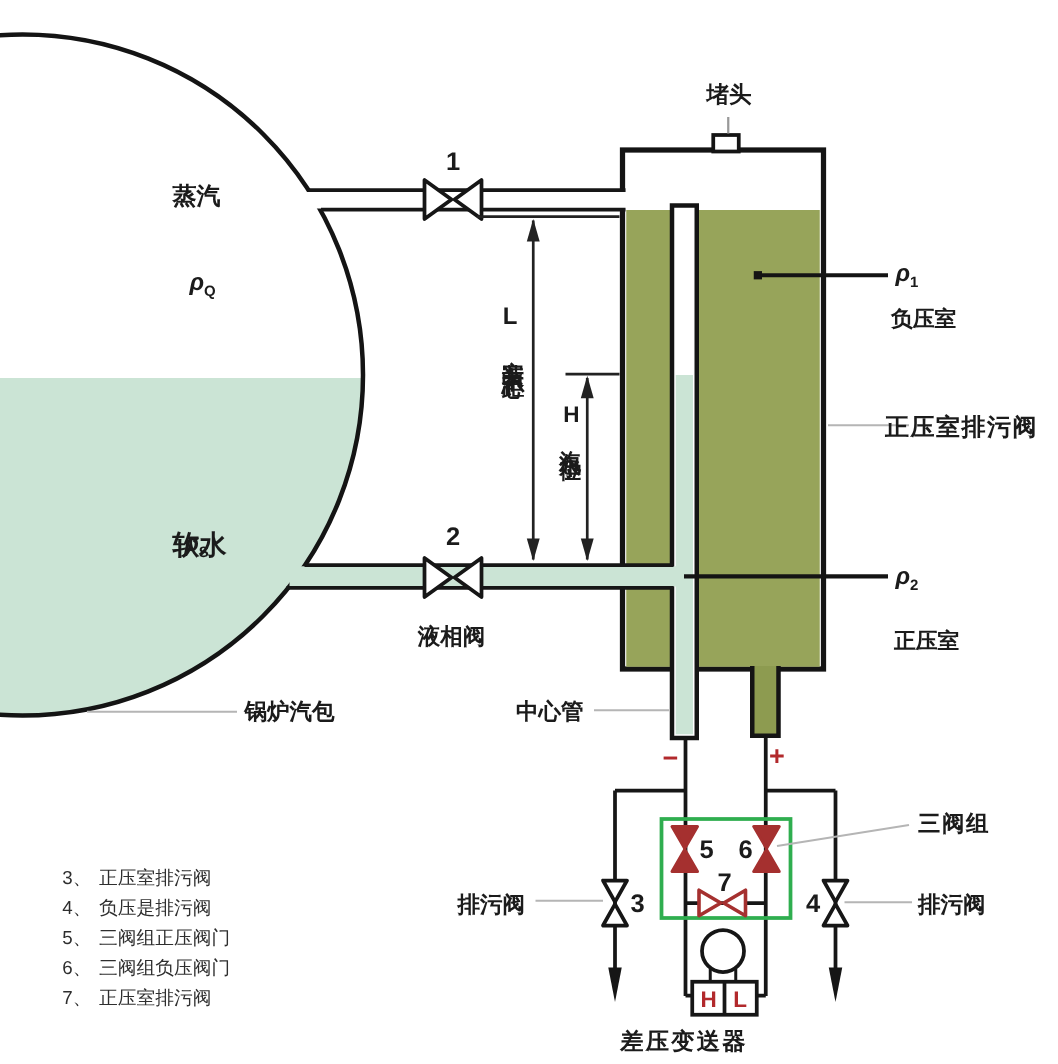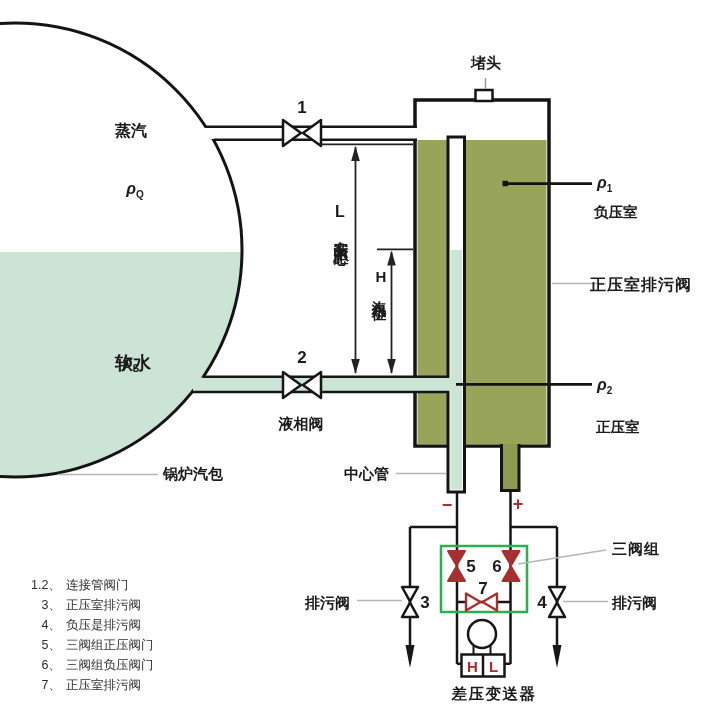--- a/index.html
+++ b/index.html
@@ -170,27 +170,23 @@
   <div class="lbl ctr big" style="left:471px;top:557px;">5</div>
   <div class="lbl ctr big" style="left:497px;top:557px;">6</div>
   <div class="lbl ctr big" style="left:483px;top:579px;">7</div>
 
   <div class="lbl" style="left:305px;top:594px;">排污阀</div>
   <div class="lbl" style="left:612px;top:594px;">排污阀</div>
   <div class="lbl" style="left:612px;top:540px;letter-spacing:1px;">三阀组</div>
 
   <div class="lbl ctr red" style="left:472.5px;top:658px;">H</div>
   <div class="lbl ctr red" style="left:493.5px;top:658px;">L</div>
-  <div class="lbl ctr" style="left:494px;top:684px;font-size:15.5px;letter-spacing:1.5px;">差压变送器</div>
+  <div class="lbl ctr" style="left:456px;top:684px;font-size:15.5px;letter-spacing:1.5px;">差压变送器</div>
 
   <div class="legend">
-    <div class="row">
-        <span class="num">1.2、</span>
-        <span class="txt">连接管阀门</span>
-      </div>
     <div class="row">
         <span class="num">3、</span>
         <span class="txt">正压室排污阀</span>
       </div>
     <div class="row">
         <span class="num">4、</span>
         <span class="txt">负压是排污阀</span>
       </div>
     <div class="row">
         <span class="num">5、</span>

